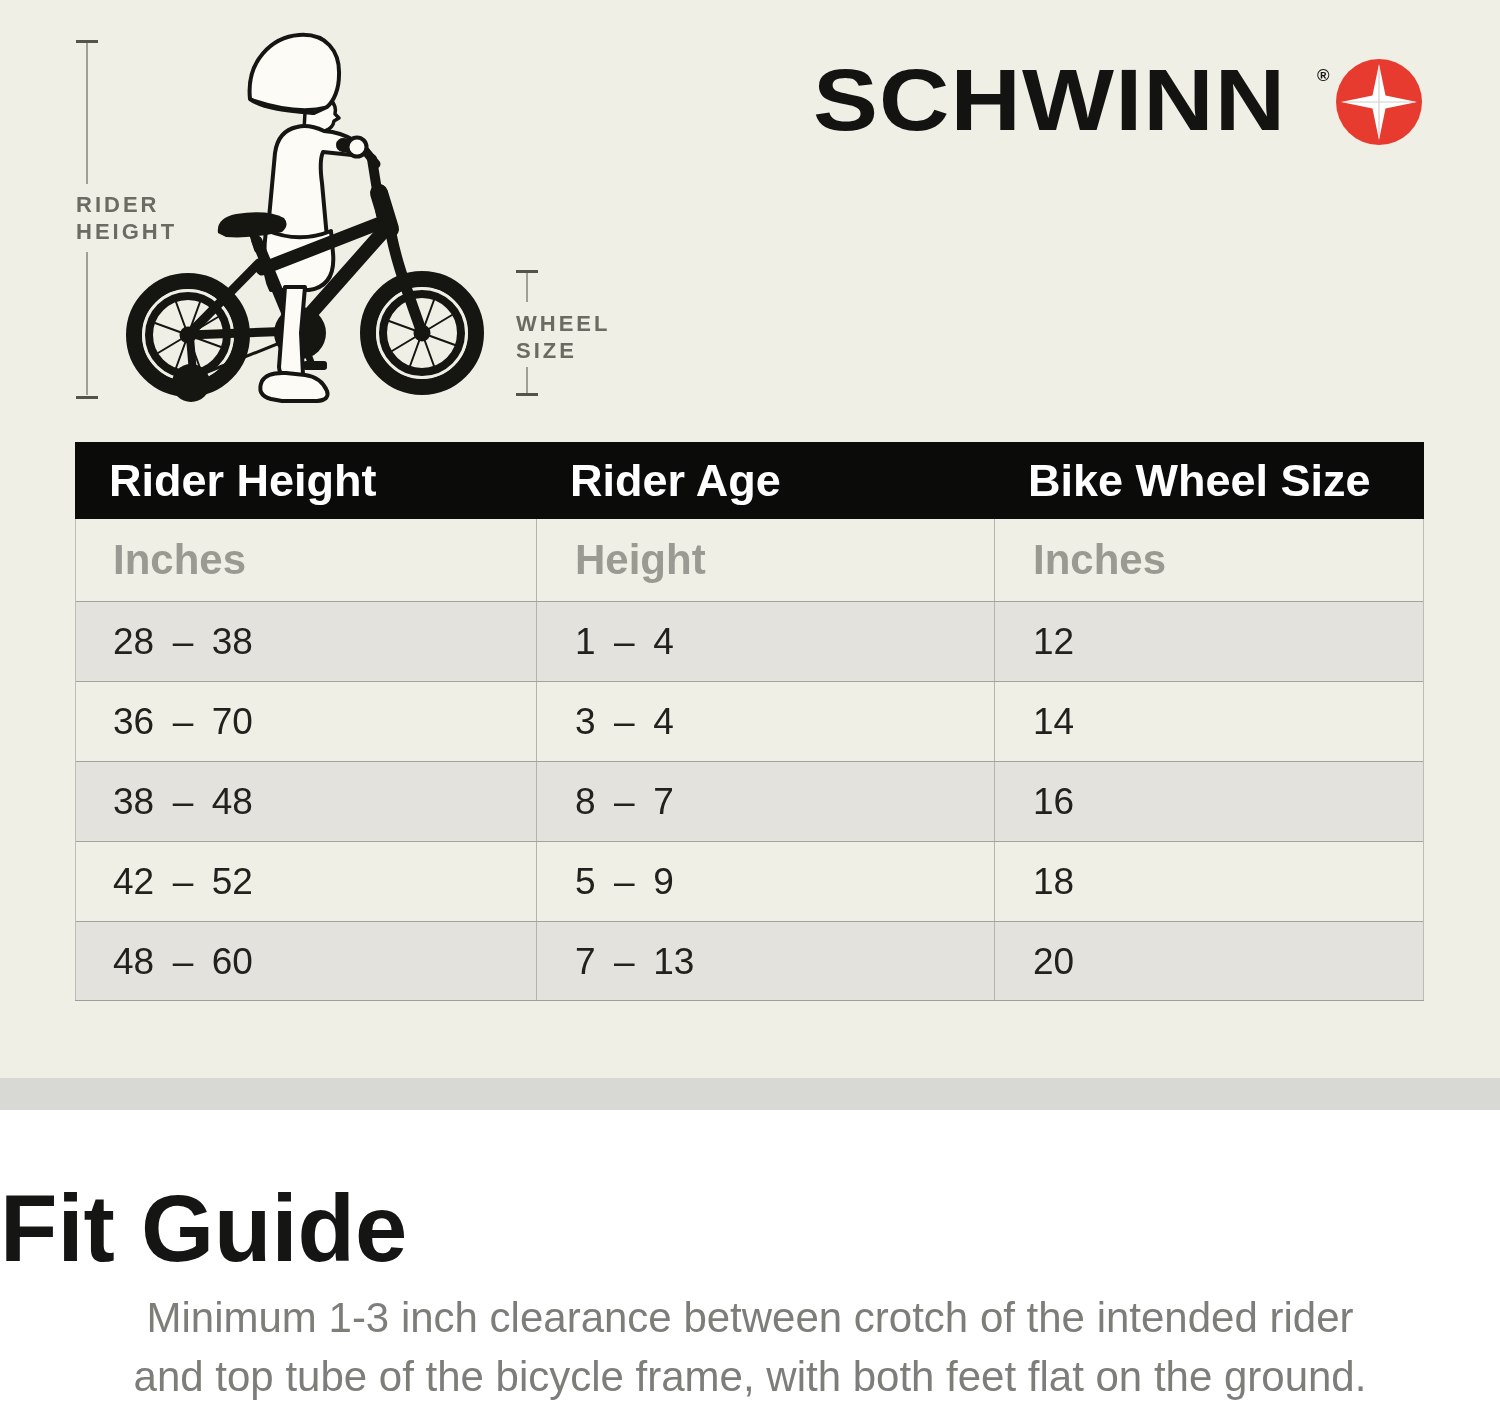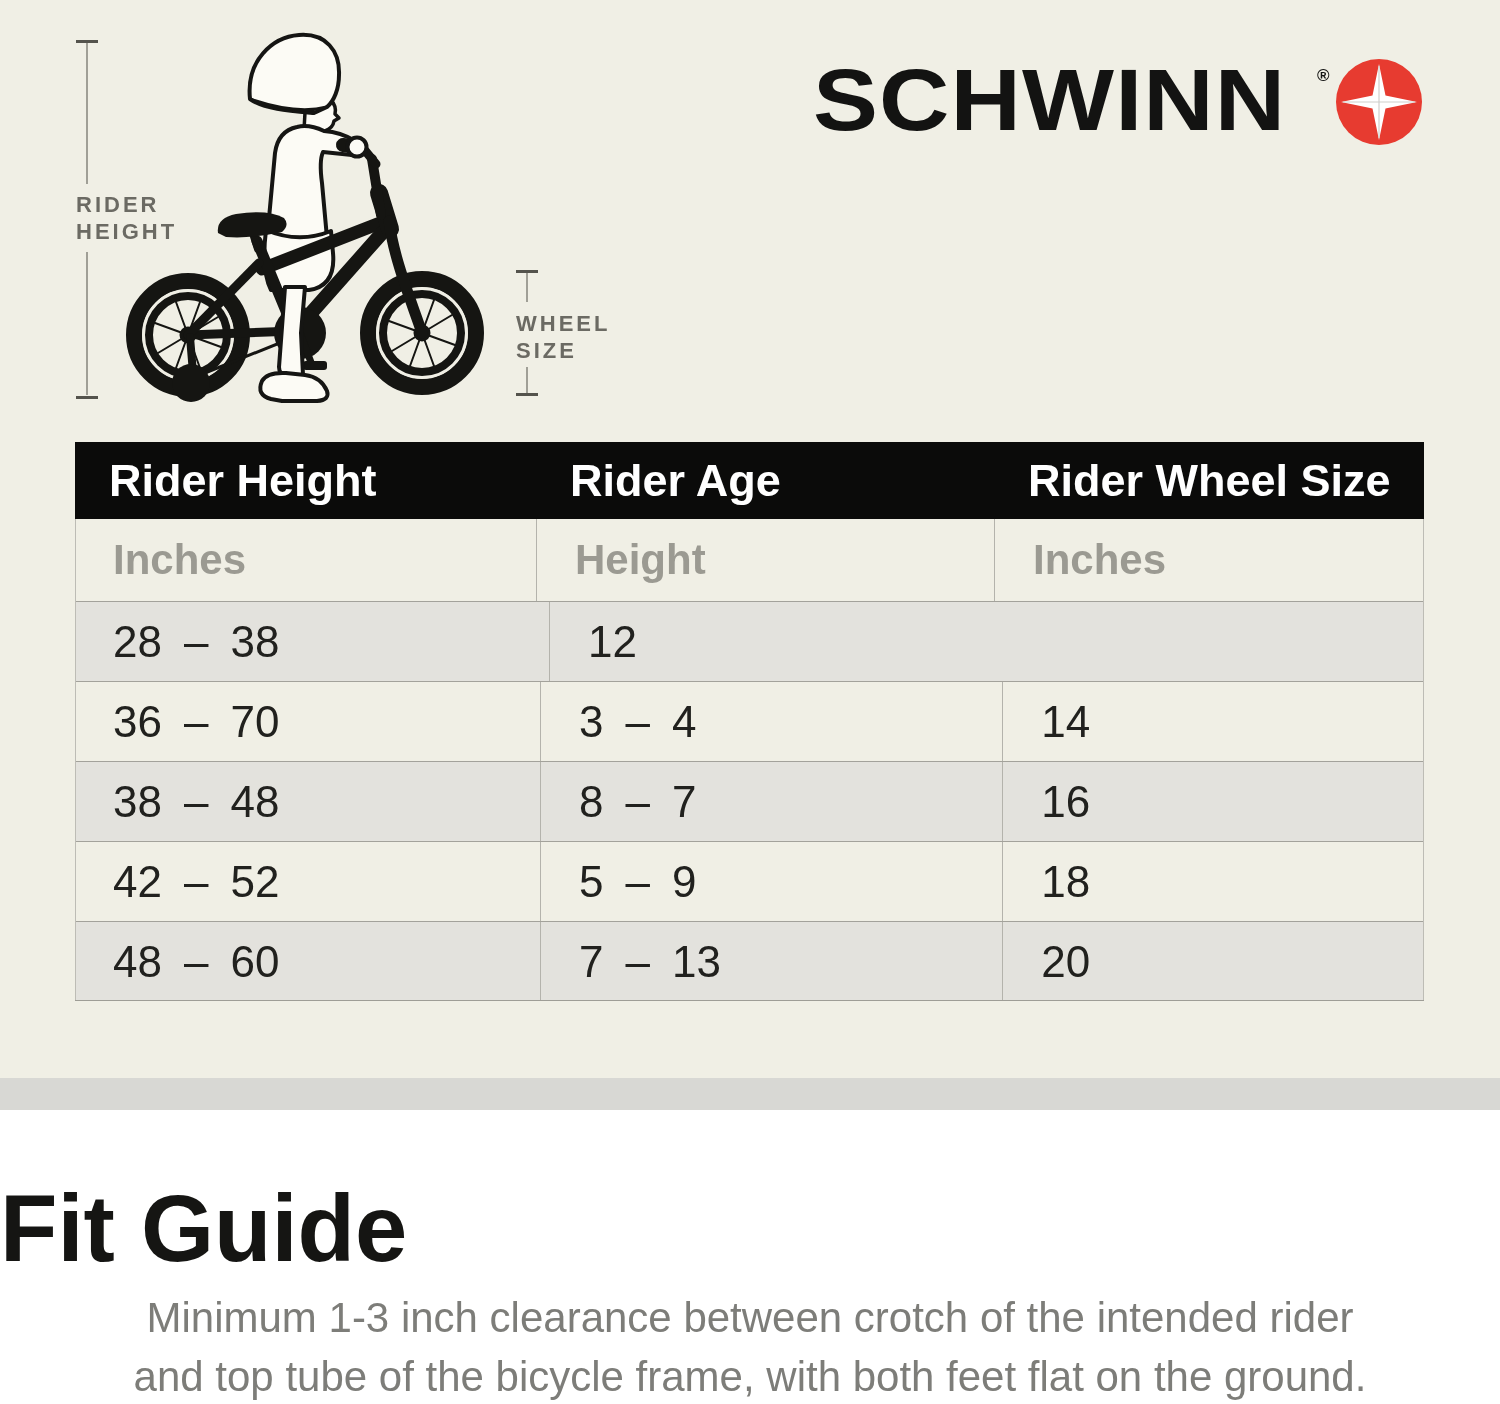--- a/index.html
+++ b/index.html
@@ -43,21 +43,21 @@
   .fit-table .edge-l,.fit-table .edge-r{position:absolute;top:77px;bottom:0;width:1px;background:#bdbcb5;}
   .fit-table .edge-l{left:0;} .fit-table .edge-r{right:0;}
   .fit-table .edge-b{position:absolute;left:0;right:0;bottom:0;height:1px;background:#9e9d96;}
   .t-row{display:flex;box-sizing:border-box;}
   .cell{display:flex;align-items:center;box-sizing:border-box;height:100%;padding-left:38px;}
   .c1{width:461px;} .c2{width:458px;} .c3{width:430px;}
   .header-row{height:77px;background:#0b0b0a;color:#ffffff;font-weight:700;font-size:45px;}
   .header-row .cell{padding-left:34px;}
   .units-row{height:82px;color:#9b9a92;font-size:42px;font-weight:600;}
   .units-row .c2,.units-row .c3,.data-row .c2,.data-row .c3{border-left:1px solid #b4b3ac;}
-  .data-row{height:80px;font-size:44px;color:#21211e;border-top:1px solid #a3a29b;gap:13px;}
+  .data-row{height:80px;font-size:37px;color:#21211e;border-top:1px solid #a3a29b;}
   .data-row.gray{background:#e3e2dd;}
 
   
   .fit-title{position:absolute;left:0;top:1168px;width:1500px;text-align:left;
              font-size:94px;line-height:96px;font-weight:700;color:#151513;margin-top:13px;}
   .fit-desc{position:absolute;left:0;top:1288px;width:1500px;text-align:center;
             font-size:42px;line-height:59px;color:#7d7d79;white-space:pre-line;}
 </style>
 </head>
 <body>
@@ -163,29 +163,30 @@
   <svg class="badge" viewBox="0 0 86 86">
     <circle cx="43" cy="43" r="43" fill="#e73b30"></circle>
     <path fill="#ffffff" d="M43,5 L49.5,36.5 L81,43 L49.5,49.5 L43,81 L36.5,49.5 L5,43 L36.5,36.5 Z"></path>
     <path stroke="#cfcfcc" stroke-width="1.2" d="M43,7 L43,79 M7,43 L79,43"></path>
   </svg>
 
   <div class="fit-table">
     <div class="t-row header-row">
       <div class="cell c1">Rider Height</div>
       <div class="cell c2">Rider Age</div>
-      <div class="cell c3">Rider Wheel Size</div>
+      <div class="cell c3">Bike Wheel Size</div>
     </div>
     <div class="t-row units-row">
       <div class="cell c1">Inches</div>
       <div class="cell c2">Height</div>
       <div class="cell c3">Inches</div>
     </div>
     <div class="t-row data-row gray">
       <div class="cell c1">28 – 38</div>
+      <div class="cell c2">1 – 4</div>
       <div class="cell c3">12</div>
     </div>
     <div class="t-row data-row">
       <div class="cell c1">36 – 70</div>
       <div class="cell c2">3 – 4</div>
       <div class="cell c3">14</div>
     </div>
     <div class="t-row data-row gray">
       <div class="cell c1">38 – 48</div>
       <div class="cell c2">8 – 7</div>

